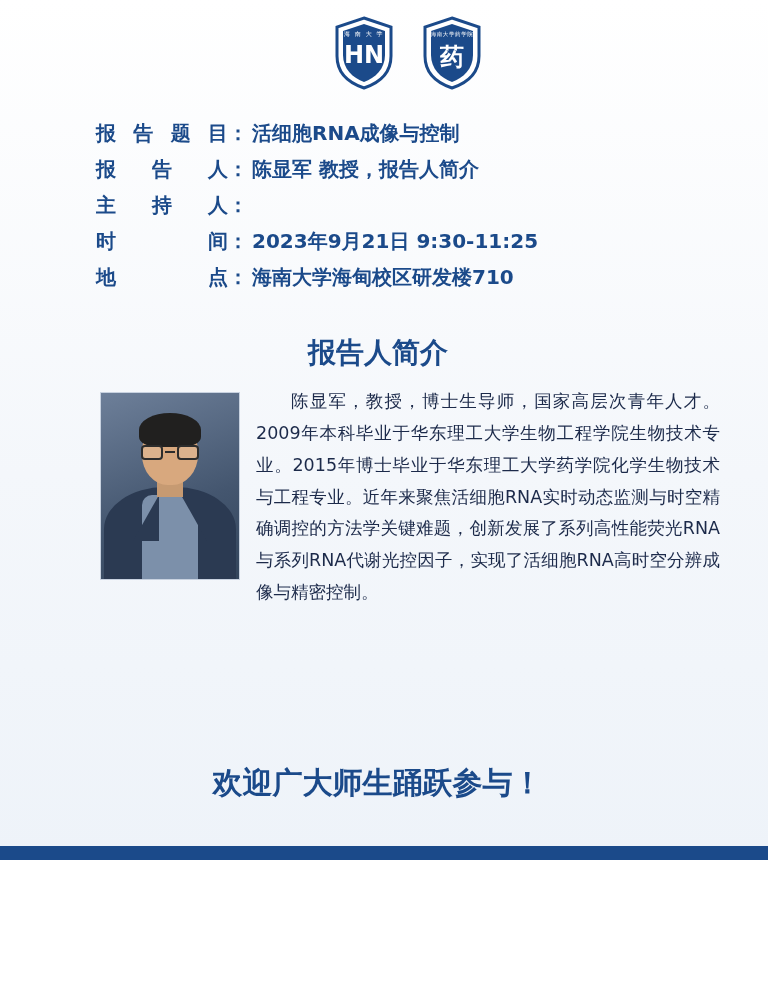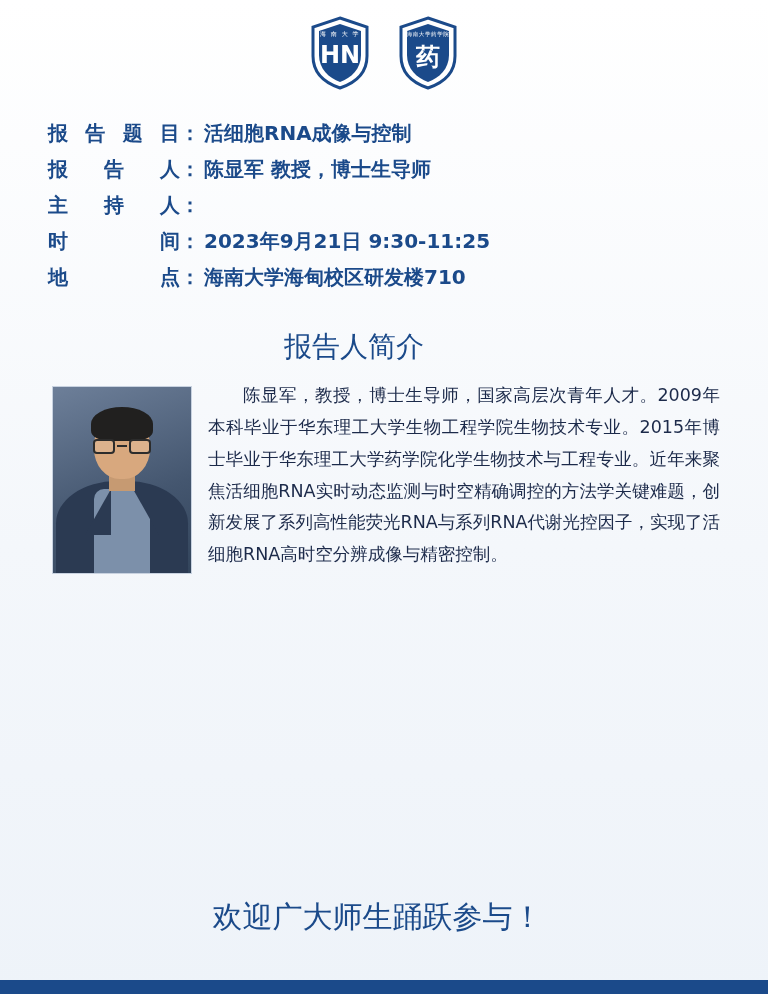--- a/index.html
+++ b/index.html
@@ -11,23 +11,24 @@
     width: 768px;
     height: 994px;
     background: #ffffff;
     font-family: "Liberation Sans", sans-serif;
     color: #1a2a52;
     overflow: hidden;
     position: relative;
   }
   .poster {
     width: 768px;
-    height: 994px;
+    height: 860px;
     position: relative;
     background: linear-gradient(180deg, #ffffff 0%, #f4f7fb 55%, #eef3f9 100%);
+    padding-left: 48px;
   }
 
   
   .logo-row {
     height: 98px;
     display: flex;
     align-items: center;
     justify-content: center;
     gap: 26px;
     padding-top: 8px;
@@ -84,23 +85,23 @@
   .info-value {
     font-weight: bold;
     color: #1b4a8a;
     text-align: center;
   }
 
   
   .bio-heading {
     text-align: center;
     font-size: 28px;
-    font-weight: normal;
+    font-weight: bold;
     color: #1b4a8a;
-    margin-top: 24px;
+    margin-top: 30px;
     margin-bottom: 14px;
     font-family: "DejaVu Sans", "Liberation Sans", sans-serif;
     padding-right: 60px;
   }
 
   
   .bio-body {
     padding: 0 36px 0 44px;
     font-size: 17.5px;
     line-height: 1.82;
@@ -216,21 +217,21 @@
     border-width: 0 26px 46px 0;
     border-color: transparent #2b3a52 transparent transparent;
   }
   .bio-p { margin: 12px; text-indent: 2em; }
   .bio-p + .bio-p { margin-top: 0; }
 
   
   .footer {
     text-align: center;
     font-size: 30px;
-    font-weight: normal;
+    font-weight: bold;
     color: #1b4a8a;
     font-family: "DejaVu Sans", "Liberation Sans", sans-serif;
     position: absolute;
     left: 0;
     right: 13px;
     bottom: 56px;
   }
   .bottom-bar {
     position: absolute;
     left: 0; right: 0; bottom: 0;
@@ -276,21 +277,21 @@
       <div class="info-value">活细胞RNA成像与控制</div>
     </div>
 
     <div class="info-row">
       <div class="info-label">
           <span>报</span>
           <span>告</span>
           <span>人</span>
         </div>
       <div class="info-colon">：</div>
-      <div class="info-value">陈显军 教授，博士生导师</div>
+      <div class="info-value">陈显军 教授，报告人简介</div>
     </div>
 
     <div class="info-row">
       <div class="info-label">
           <span>主</span>
           <span>持</span>
           <span>人</span>
         </div>
       <div class="info-colon">：</div>
     </div>

